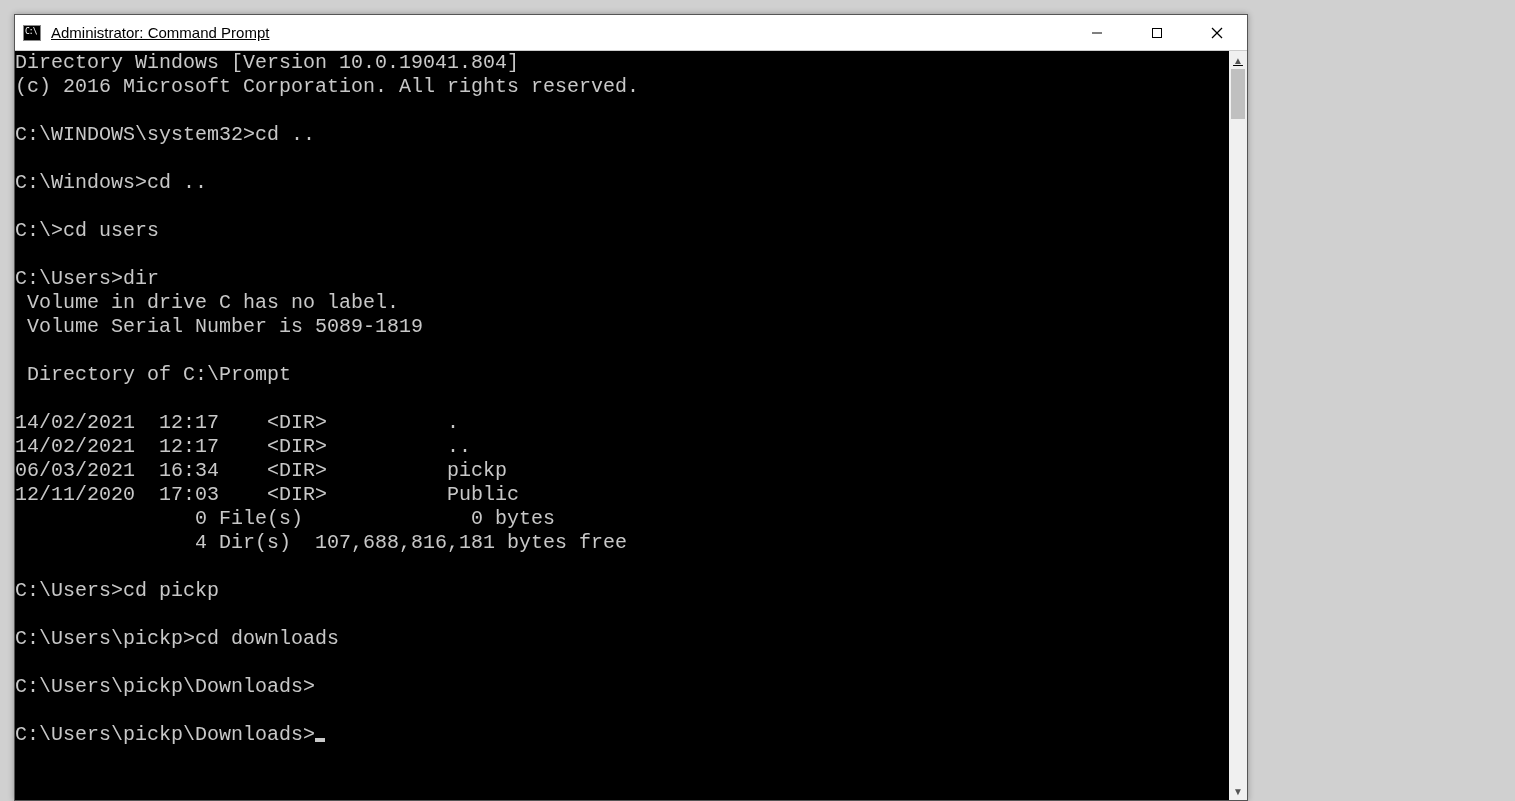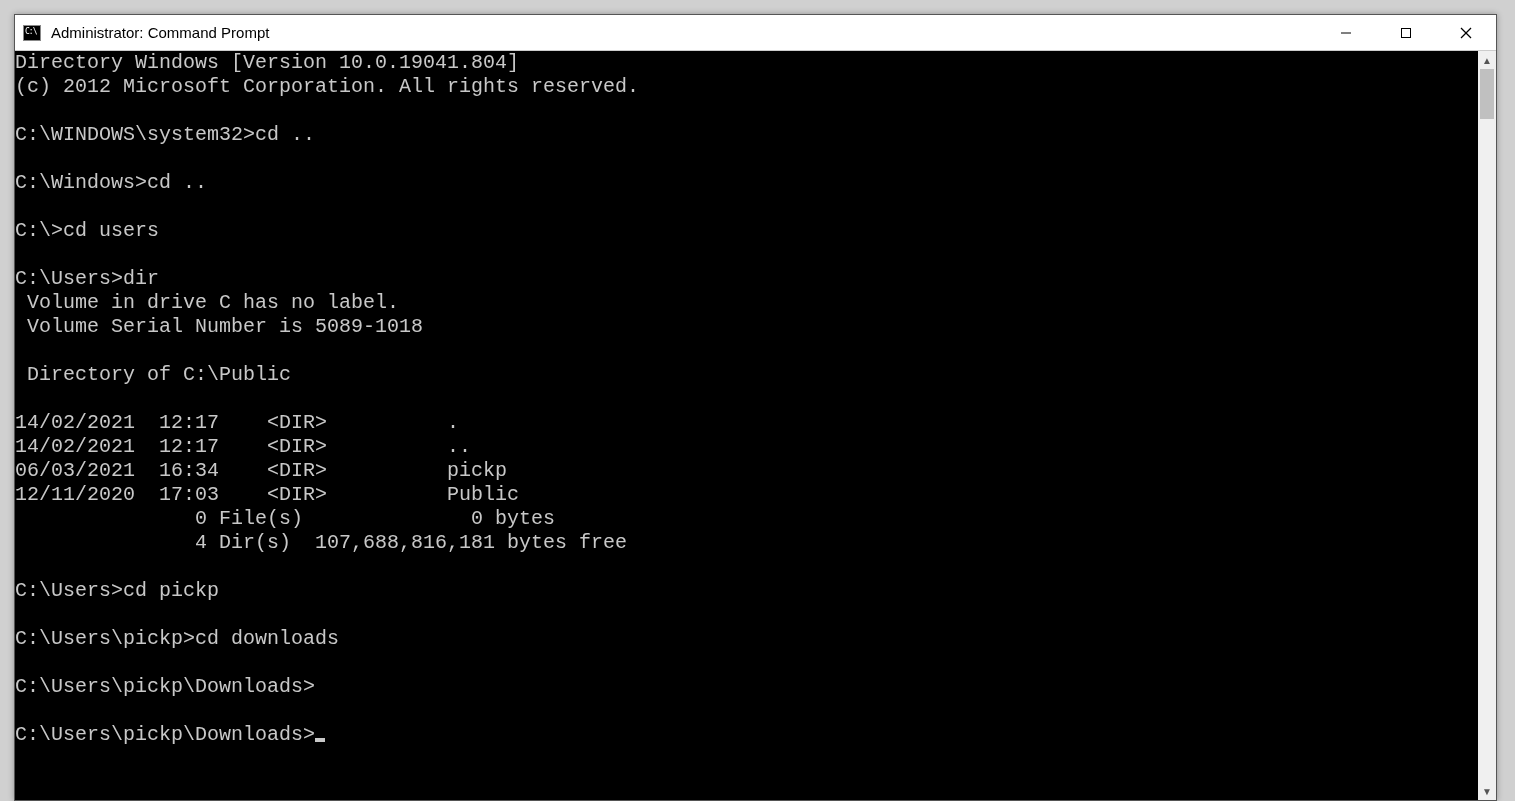--- a/index.html
+++ b/index.html
@@ -7,27 +7,28 @@
       font-family: "Segoe UI", Tahoma, sans-serif;
       background: #d0d0d0;
       width: 1515px;
       height: 801px;
       overflow: hidden;
     }
     .window {
       position: absolute;
       left: 14px;
       top: 14px;
-      width: 1483px;
+      width: 1234px;
       height: 787px;
       background: #ffffff;
       border: 1px solid #555;
       box-shadow: 0 0 6px rgba(0,0,0,0.3);
       display: flex;
       flex-direction: column;
+      text-decoration: underline;
     }
     .titlebar {
       height: 36px;
       background: #ffffff;
       display: flex;
       align-items: center;
       padding-left: 8px;
       border-bottom: 1px solid #ccc;
       flex: 0 0 auto;
     }
@@ -154,33 +155,33 @@
       <button class="win-btn close" aria-label="Close">
         <svg viewBox="0 0 12 12">
             <line x1="1" y1="1" x2="11" y2="11" stroke="currentColor" stroke-width="1.2"></line>
             <line x1="11" y1="1" x2="1" y2="11" stroke="currentColor" stroke-width="1.2"></line>
           </svg>
       </button>
     </div>
   </div>
   <div class="terminal-area">
     <div class="terminal" id="terminal"><span>Directory Windows [Version 10.0.19041.804]</span>
-<span>(c) 2012 Microsoft Corporation. All rights reserved.</span>
+<span>(c) 2016 Microsoft Corporation. All rights reserved.</span>
 <span></span>
 <span>C:\WINDOWS\system32&gt;cd ..</span>
 <span></span>
 <span>C:\Windows&gt;cd ..</span>
 <span></span>
 <span>C:\&gt;cd users</span>
 <span></span>
 <span>C:\Users&gt;dir</span>
 <span> Volume in drive C has no label.</span>
-<span> Volume Serial Number is 5089-1018</span>
-<span></span>
-<span> Directory of C:\Public</span>
+<span> Volume Serial Number is 5089-1819</span>
+<span></span>
+<span> Directory of C:\Prompt</span>
 <span></span>
 <span>14/02/2021  12:17    &lt;DIR&gt;          .</span>
 <span>14/02/2021  12:17    &lt;DIR&gt;          ..</span>
 <span>06/03/2021  16:34    &lt;DIR&gt;          pickp</span>
 <span>12/11/2020  17:03    &lt;DIR&gt;          Public</span>
 <span>               0 File(s)              0 bytes</span>
 <span>               4 Dir(s)  107,688,816,181 bytes free</span>
 <span></span>
 <span>C:\Users&gt;cd pickp</span>
 <span></span>

